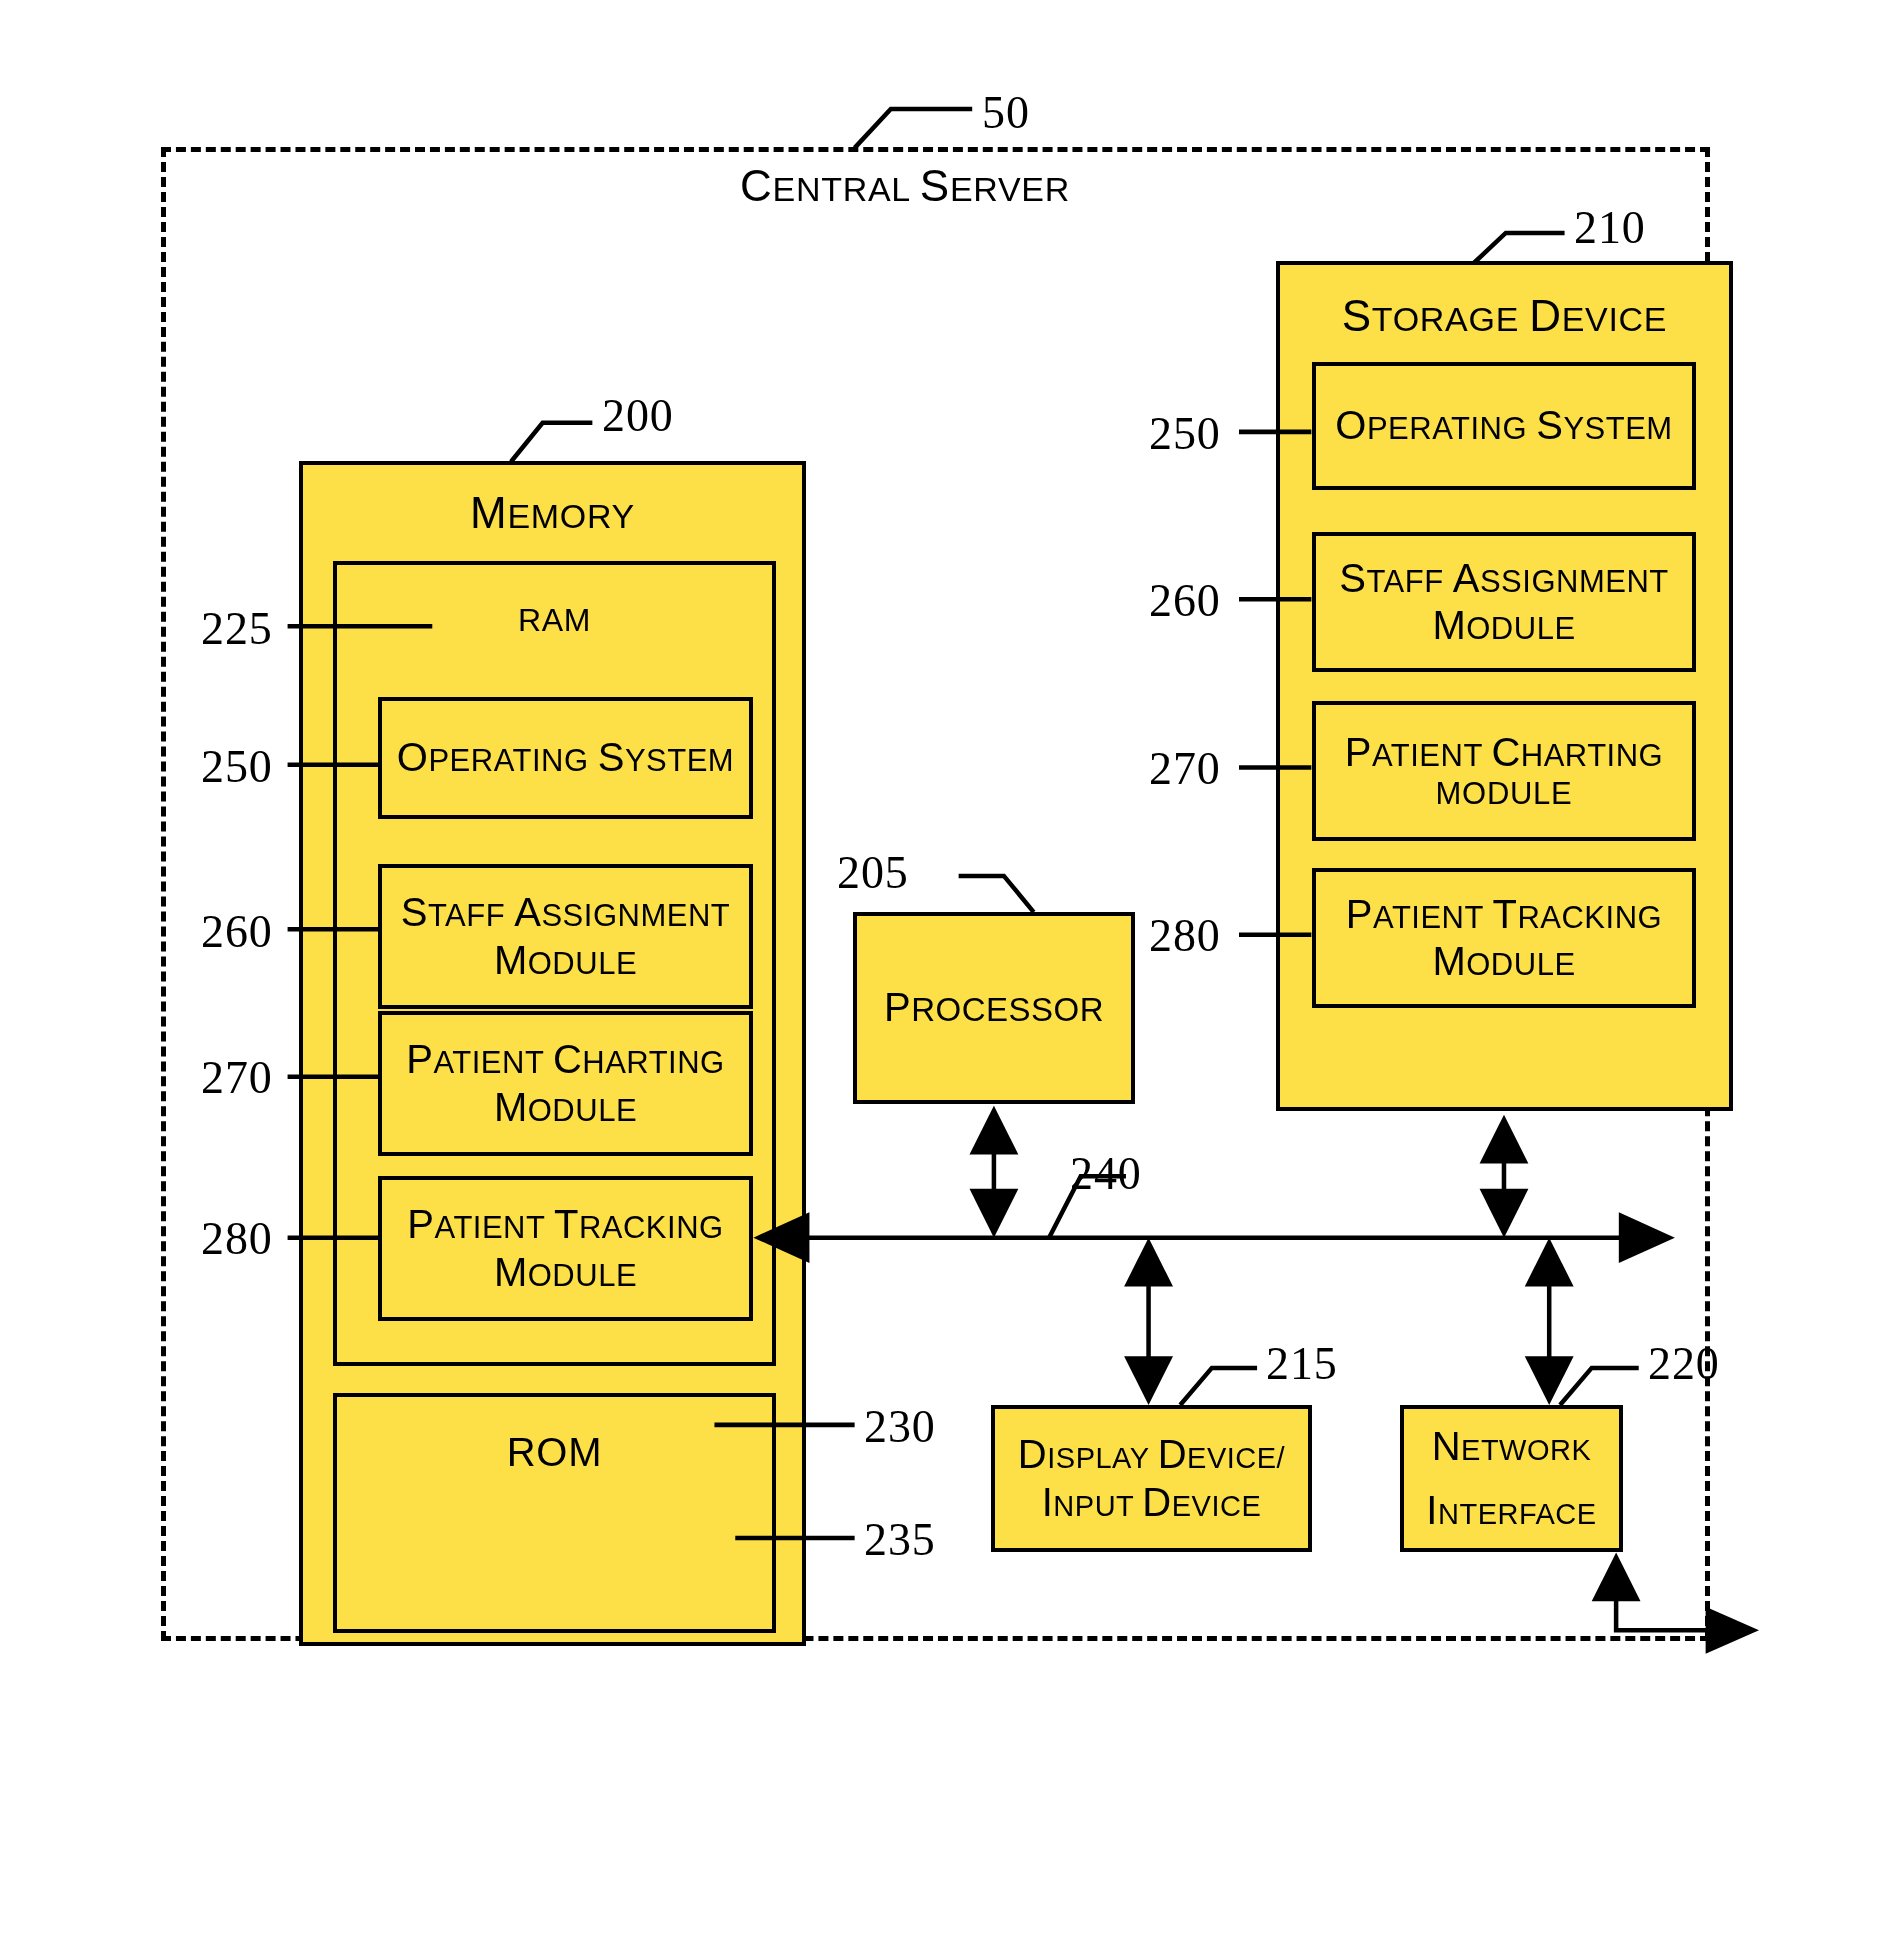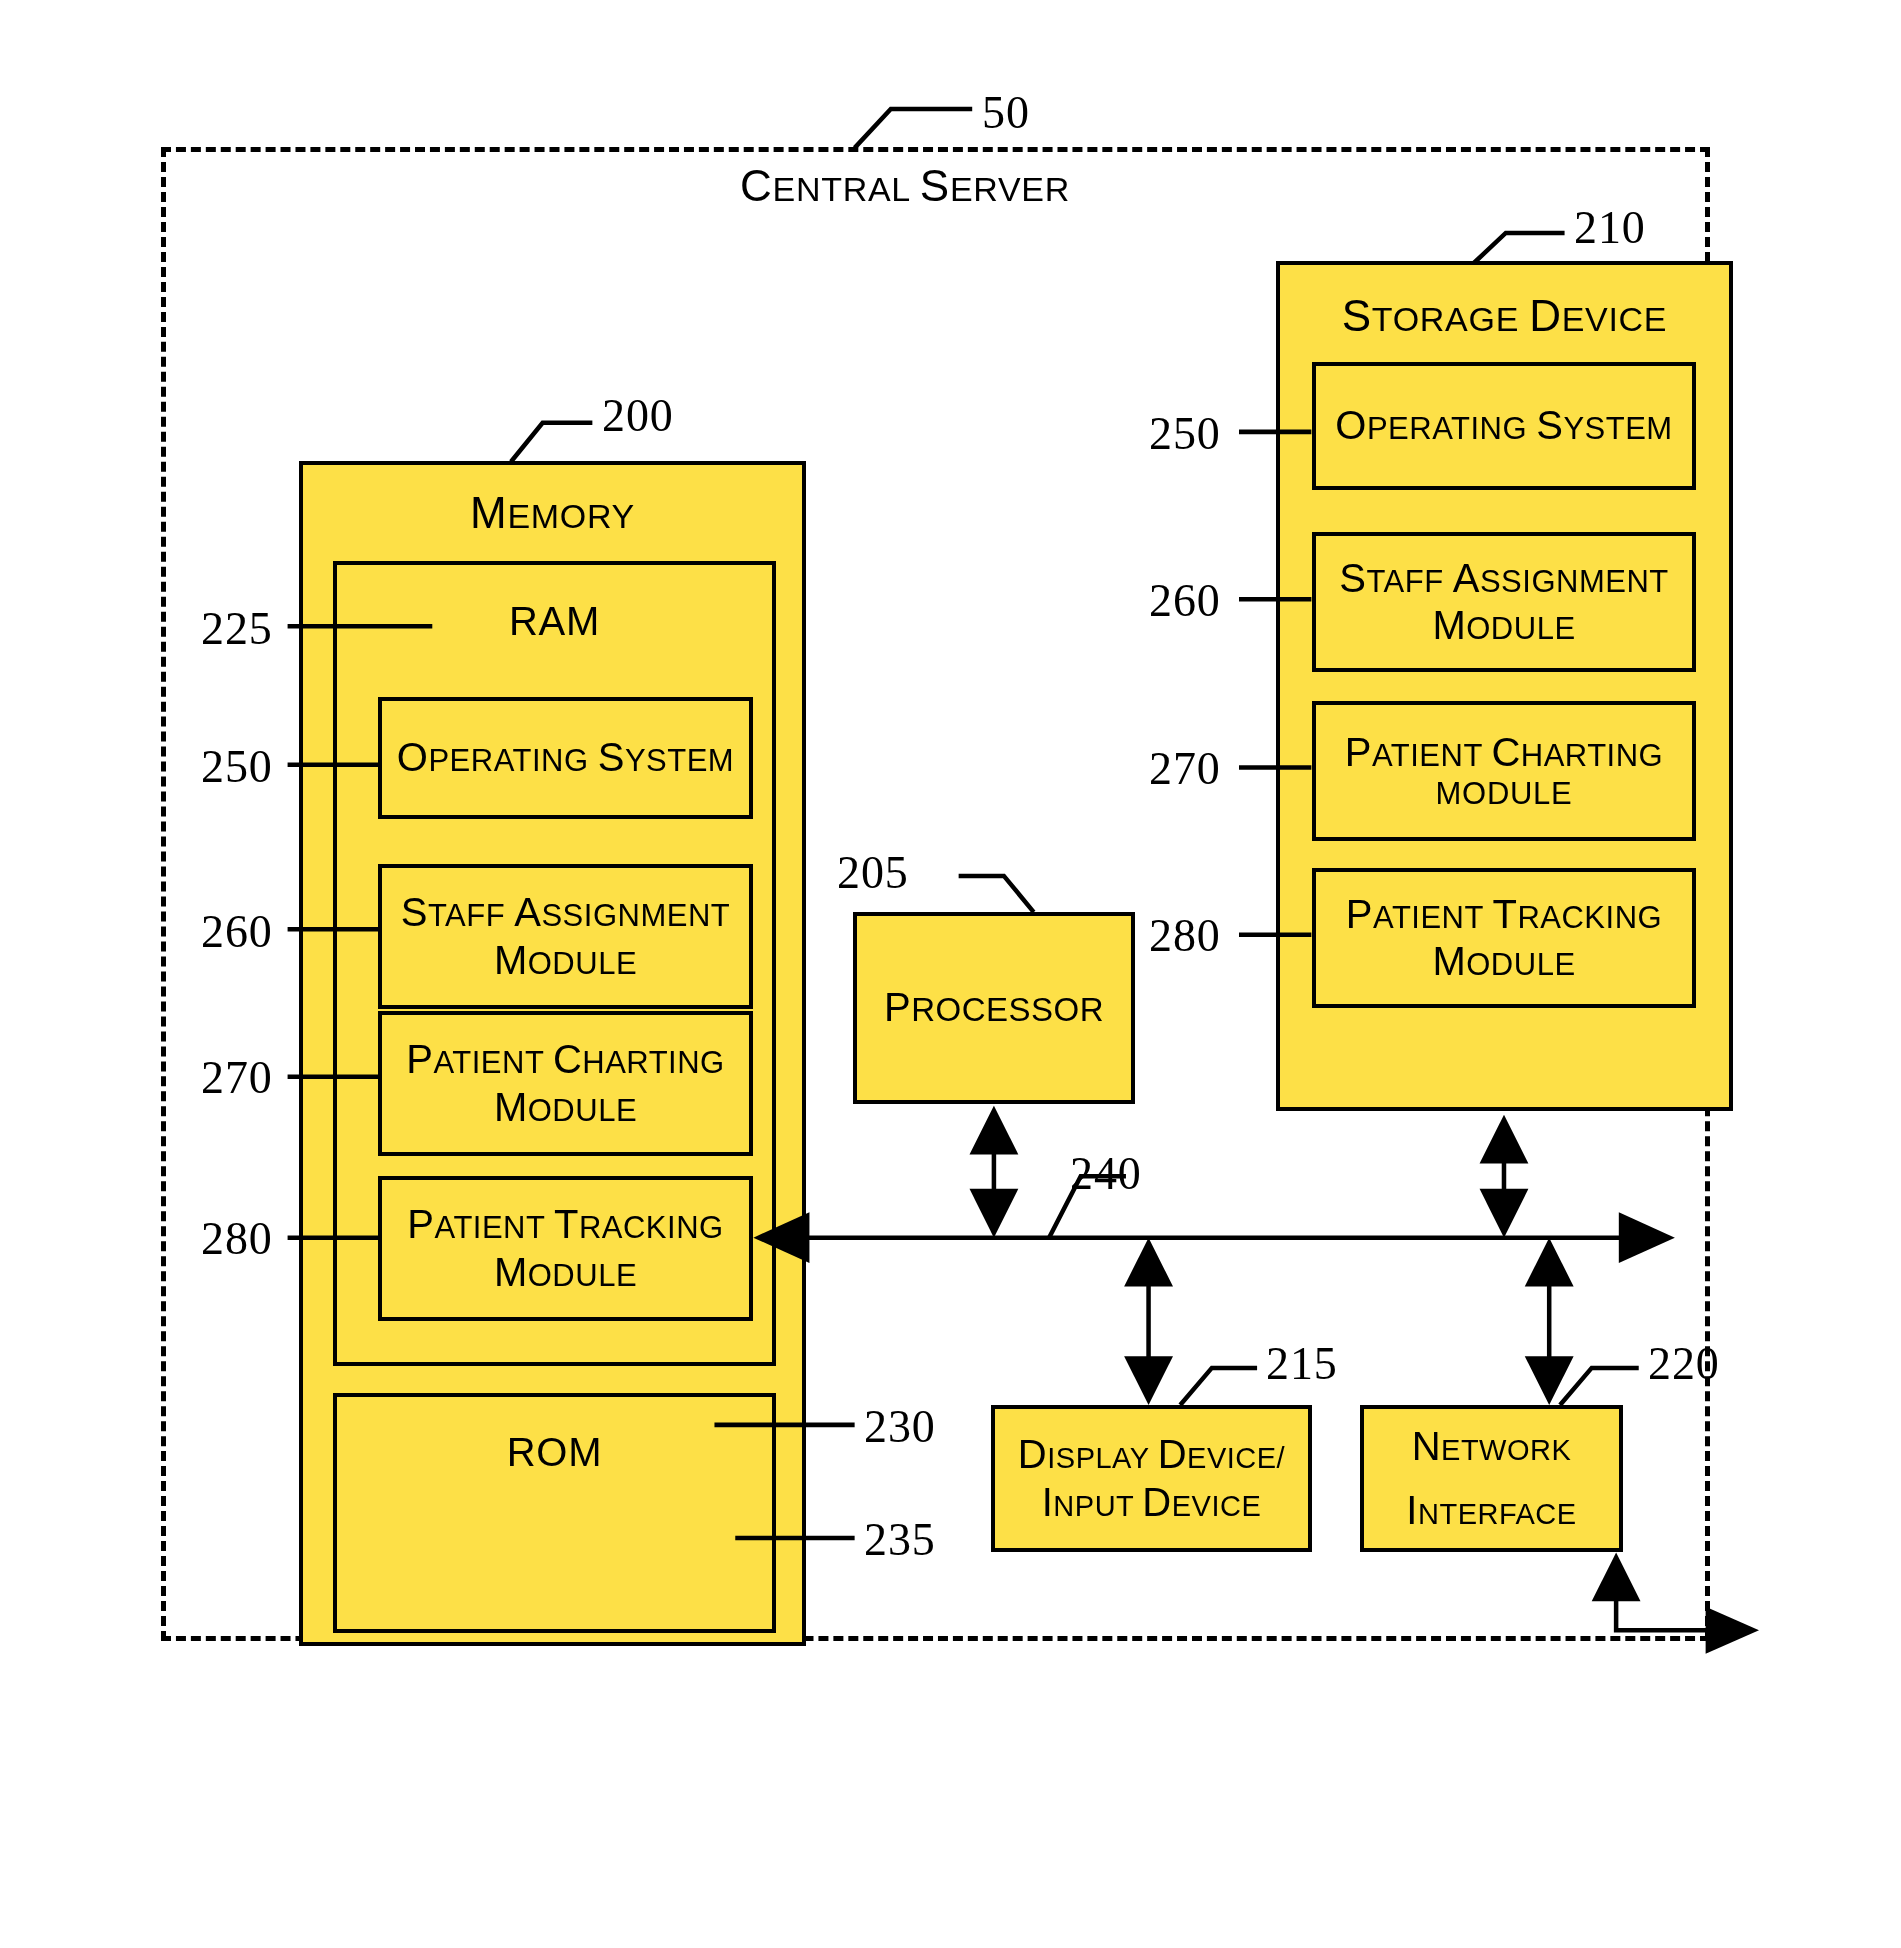--- a/index.html
+++ b/index.html
@@ -125,21 +125,21 @@
   <div class="ref" style="left:602px; top:389px;">200</div>
   <div class="box titled" style="left:299px; top:461px; width:507px; height:1185px;">
     <div class="box-title" style="top:22px;">
       <span class="scbig"><span class="cap">M</span>EMORY</span>
     </div>
   </div>
 
   <div class="ref" style="left:201px; top:602px;">225</div>
   <div class="box titled" style="left:333px; top:561px; width:443px; height:805px;">
     <div class="box-title" style="top:33px;">
-      <span class="plaincaps" style="font-size:40px;">RAM</span>
+      <span class="plaincaps" style="font-size:32px;">RAM</span>
     </div>
   </div>
 
   <div class="ref" style="left:201px; top:740px;">250</div>
   <div class="box" style="left:378px; top:697px; width:375px; height:122px;">
     <span class="sc"><span class="cap">O</span>PERATING <span class="cap">S</span>YSTEM</span>
   </div>
 
   <div class="ref" style="left:201px; top:905px;">260</div>
   <div class="box" style="left:378px; top:864px; width:375px; height:145px;">
@@ -203,21 +203,21 @@
     <span class="sc"><span class="cap">M</span>ODULE</span>
   </div>
 
   <div class="ref" style="left:1266px; top:1337px;">215</div>
   <div class="box" style="left:991px; top:1405px; width:321px; height:147px;">
     <span class="sc" style="font-size:29px;"><span class="cap">D</span>ISPLAY <span class="cap">D</span>EVICE/</span>
     <span class="sc" style="font-size:29px;"><span class="cap">I</span>NPUT <span class="cap">D</span>EVICE</span>
   </div>
 
   <div class="ref" style="left:1648px; top:1337px;">220</div>
-  <div class="box" style="left:1360px; top:1405px; width:263px; height:147px;gap:17px;">
+  <div class="box" style="left:1400px; top:1405px; width:223px; height:147px;gap:17px;">
     <span class="sc" style="font-size:29px;"><span class="cap">N</span>ETWORK</span>
     <span class="sc" style="font-size:29px;"><span class="cap">I</span>NTERFACE</span>
   </div>
 
   <div class="ref" style="left:1070px; top:1147px;">240</div>
 
   <svg class="overlay" viewBox="0 0 2102 2154">
     <defs>
       <marker id="ah" markerWidth="9" markerHeight="9" refX="7.6" refY="4.5" orient="auto" markerUnits="strokeWidth">
         <path d="M0,0 L9,4.5 L0,9 z" fill="#000"></path>

